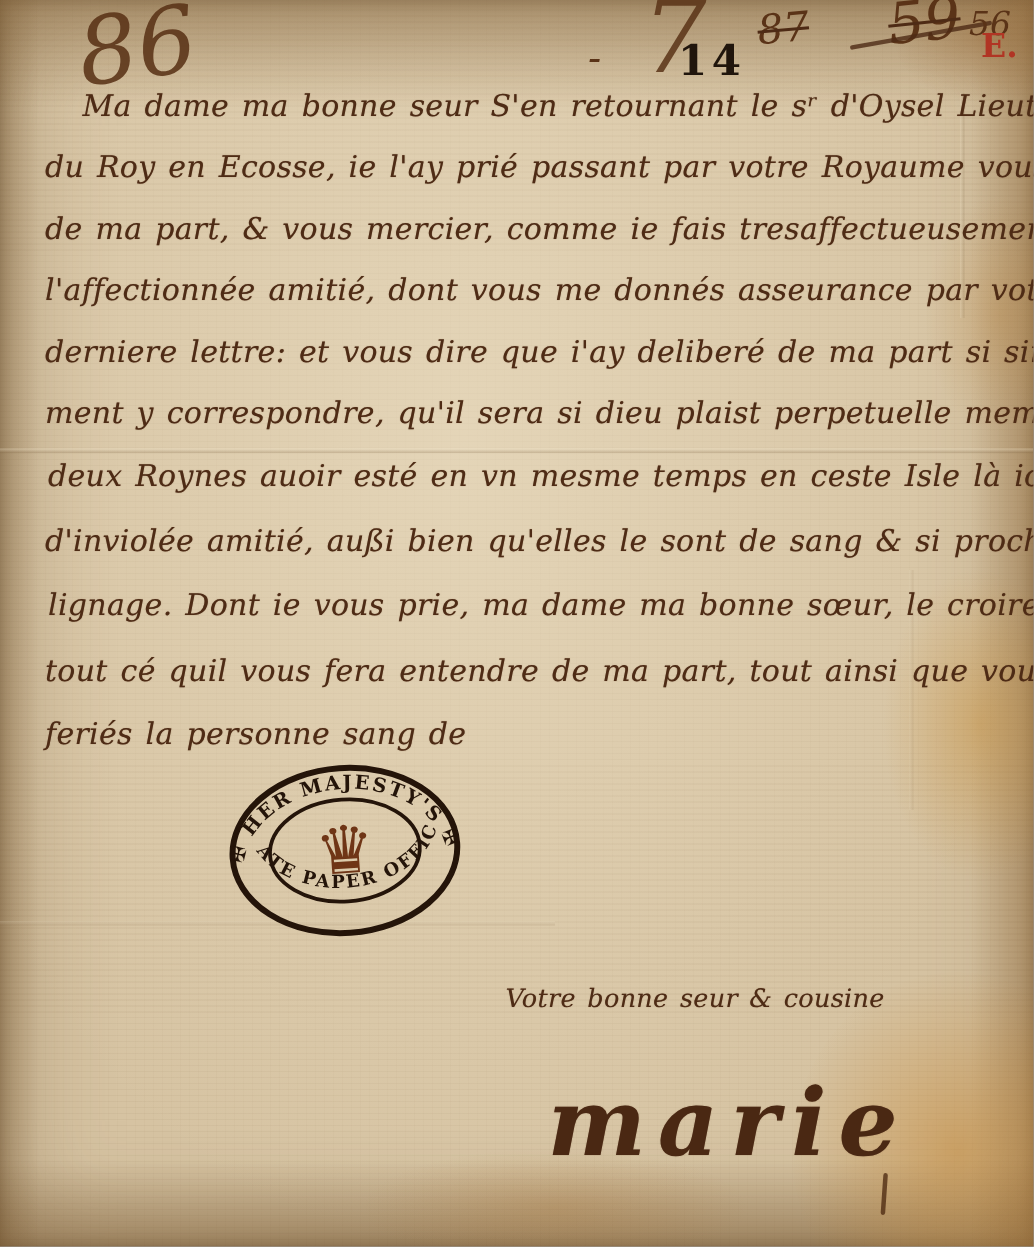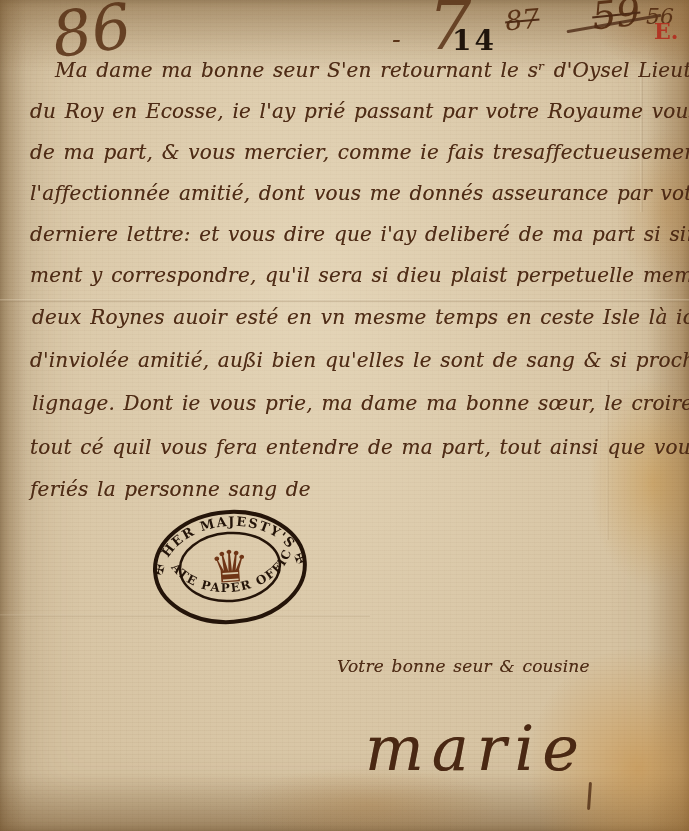--- a/index.html
+++ b/index.html
@@ -95,16 +95,16 @@
         <textPath href="#arcTop" startOffset="50%" text-anchor="middle">✠ HER MAJESTY'S ✠</textPath>
       </text>
       <text class="stamp-text" font-size="12">
         <textPath href="#arcBottom" startOffset="50%" text-anchor="middle">STATE PAPER OFFICE</textPath>
       </text>
       <text x="80" y="74" text-anchor="middle" font-size="44" fill="#6f3516" font-family="DejaVu Sans, sans-serif">♛</text>
     </svg>
   </div>
 
   <div class="abs hand closing" style="left:337px;top:656px;">Votre bonne seur &amp; cousine</div>
-  <div class="abs hand signature" style="left:365px;top:712px;">marie</div>
+  <div class="abs hand signature" style="left:365px;top:712px;font-weight:bold;">marie</div>
   <div class="abs ink-stroke" style="left:588px;top:782px;height:28px;transform:rotate(4deg);"></div>
 
 </div>
 
 </body></html>

